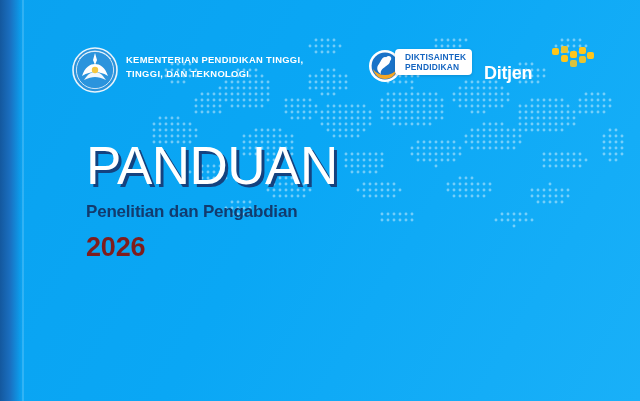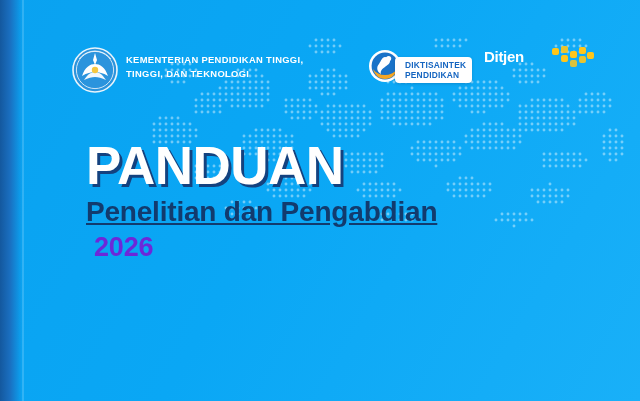--- a/index.html
+++ b/index.html
@@ -118,42 +118,42 @@
     background:rgba(255,255,255,.16); }
 
   
   .header { position:absolute; top:45px; left:0; width:640px; height:52px; z-index:12; }
   .emblem { position:absolute; left:72px; top:2px; width:46px; height:46px; }
   .min-text {
     position:absolute; left:126px; top:8px;
     color:#ffffff; font-weight:bold; font-size:9.4px;
     letter-spacing:.34px; line-height:13.6px;
   }
-  .badge-group { position:absolute; left:368px; top:4px; display:flex; align-items:flex-end; }
+  .badge-group { position:absolute; left:368px; top:4px; display:flex; align-items:flex-start; }
   .badge-mark { width:34px; height:34px; flex:0 0 34px; }
   .badge-plate {
     margin-left:-7px; background:#ffffff; border-radius:4px;
     padding:3px 6px 3px 10px; line-height:10.2px;
     box-shadow:0 1px 3px rgba(0,60,110,.25);
   }
   .badge-plate span { display:block; color:#1565c0; font-weight:bold; font-size:8.4px; letter-spacing:.22px; }
   .badge-plate span.b2 { color:#1565c0; }
   .ditjen { position:absolute; left:484px; top:2px; color:#fff; }
-  .ditjen .dl { font-size:15px; font-weight:bold; line-height:20px; letter-spacing:-.3px; }
+  .ditjen .dl { font-size:18px; font-weight:bold; line-height:20px; letter-spacing:-.3px;margin-top:16px; }
   .ditjen-dots { position:absolute; left:552px; top:1px; width:42px; height:26px; }
 
   
   .title-block { position:absolute; left:86px; top:138px; z-index:12; }
   .panduan {
-    font-size:53px; font-weight:bold; color:#ffffff;
+    font-size:53px; font-weight:normal; color:#ffffff;
     letter-spacing:-.5px; line-height:56px;
     text-shadow:3px 3px 0 #14427f;
   }
-  .sub { font-size:28px; font-weight:bold; color:#123b6e; line-height:28px; letter-spacing:-.2px; margin-top:4px;text-decoration:underline; }
-  .year { font-size:27px; font-weight:bold; color:#6d28d9; line-height:32px; margin-top:5px; letter-spacing:-.2px;margin-left:8px; }
+  .sub { font-size:17px; font-weight:bold; color:#123b6e; line-height:28px; letter-spacing:-.2px; margin-top:4px; }
+  .year { font-size:27px; font-weight:bold; color:#7f1d1d; line-height:32px; margin-top:5px; letter-spacing:-.2px; }
 </style>
 </head>
 <body>
 
 <div id="cover">
 
   <div class="scene">
     <div class="wall-tiles"></div>
     <div class="desk-floor"></div>
     <div class="floor-line"></div>

